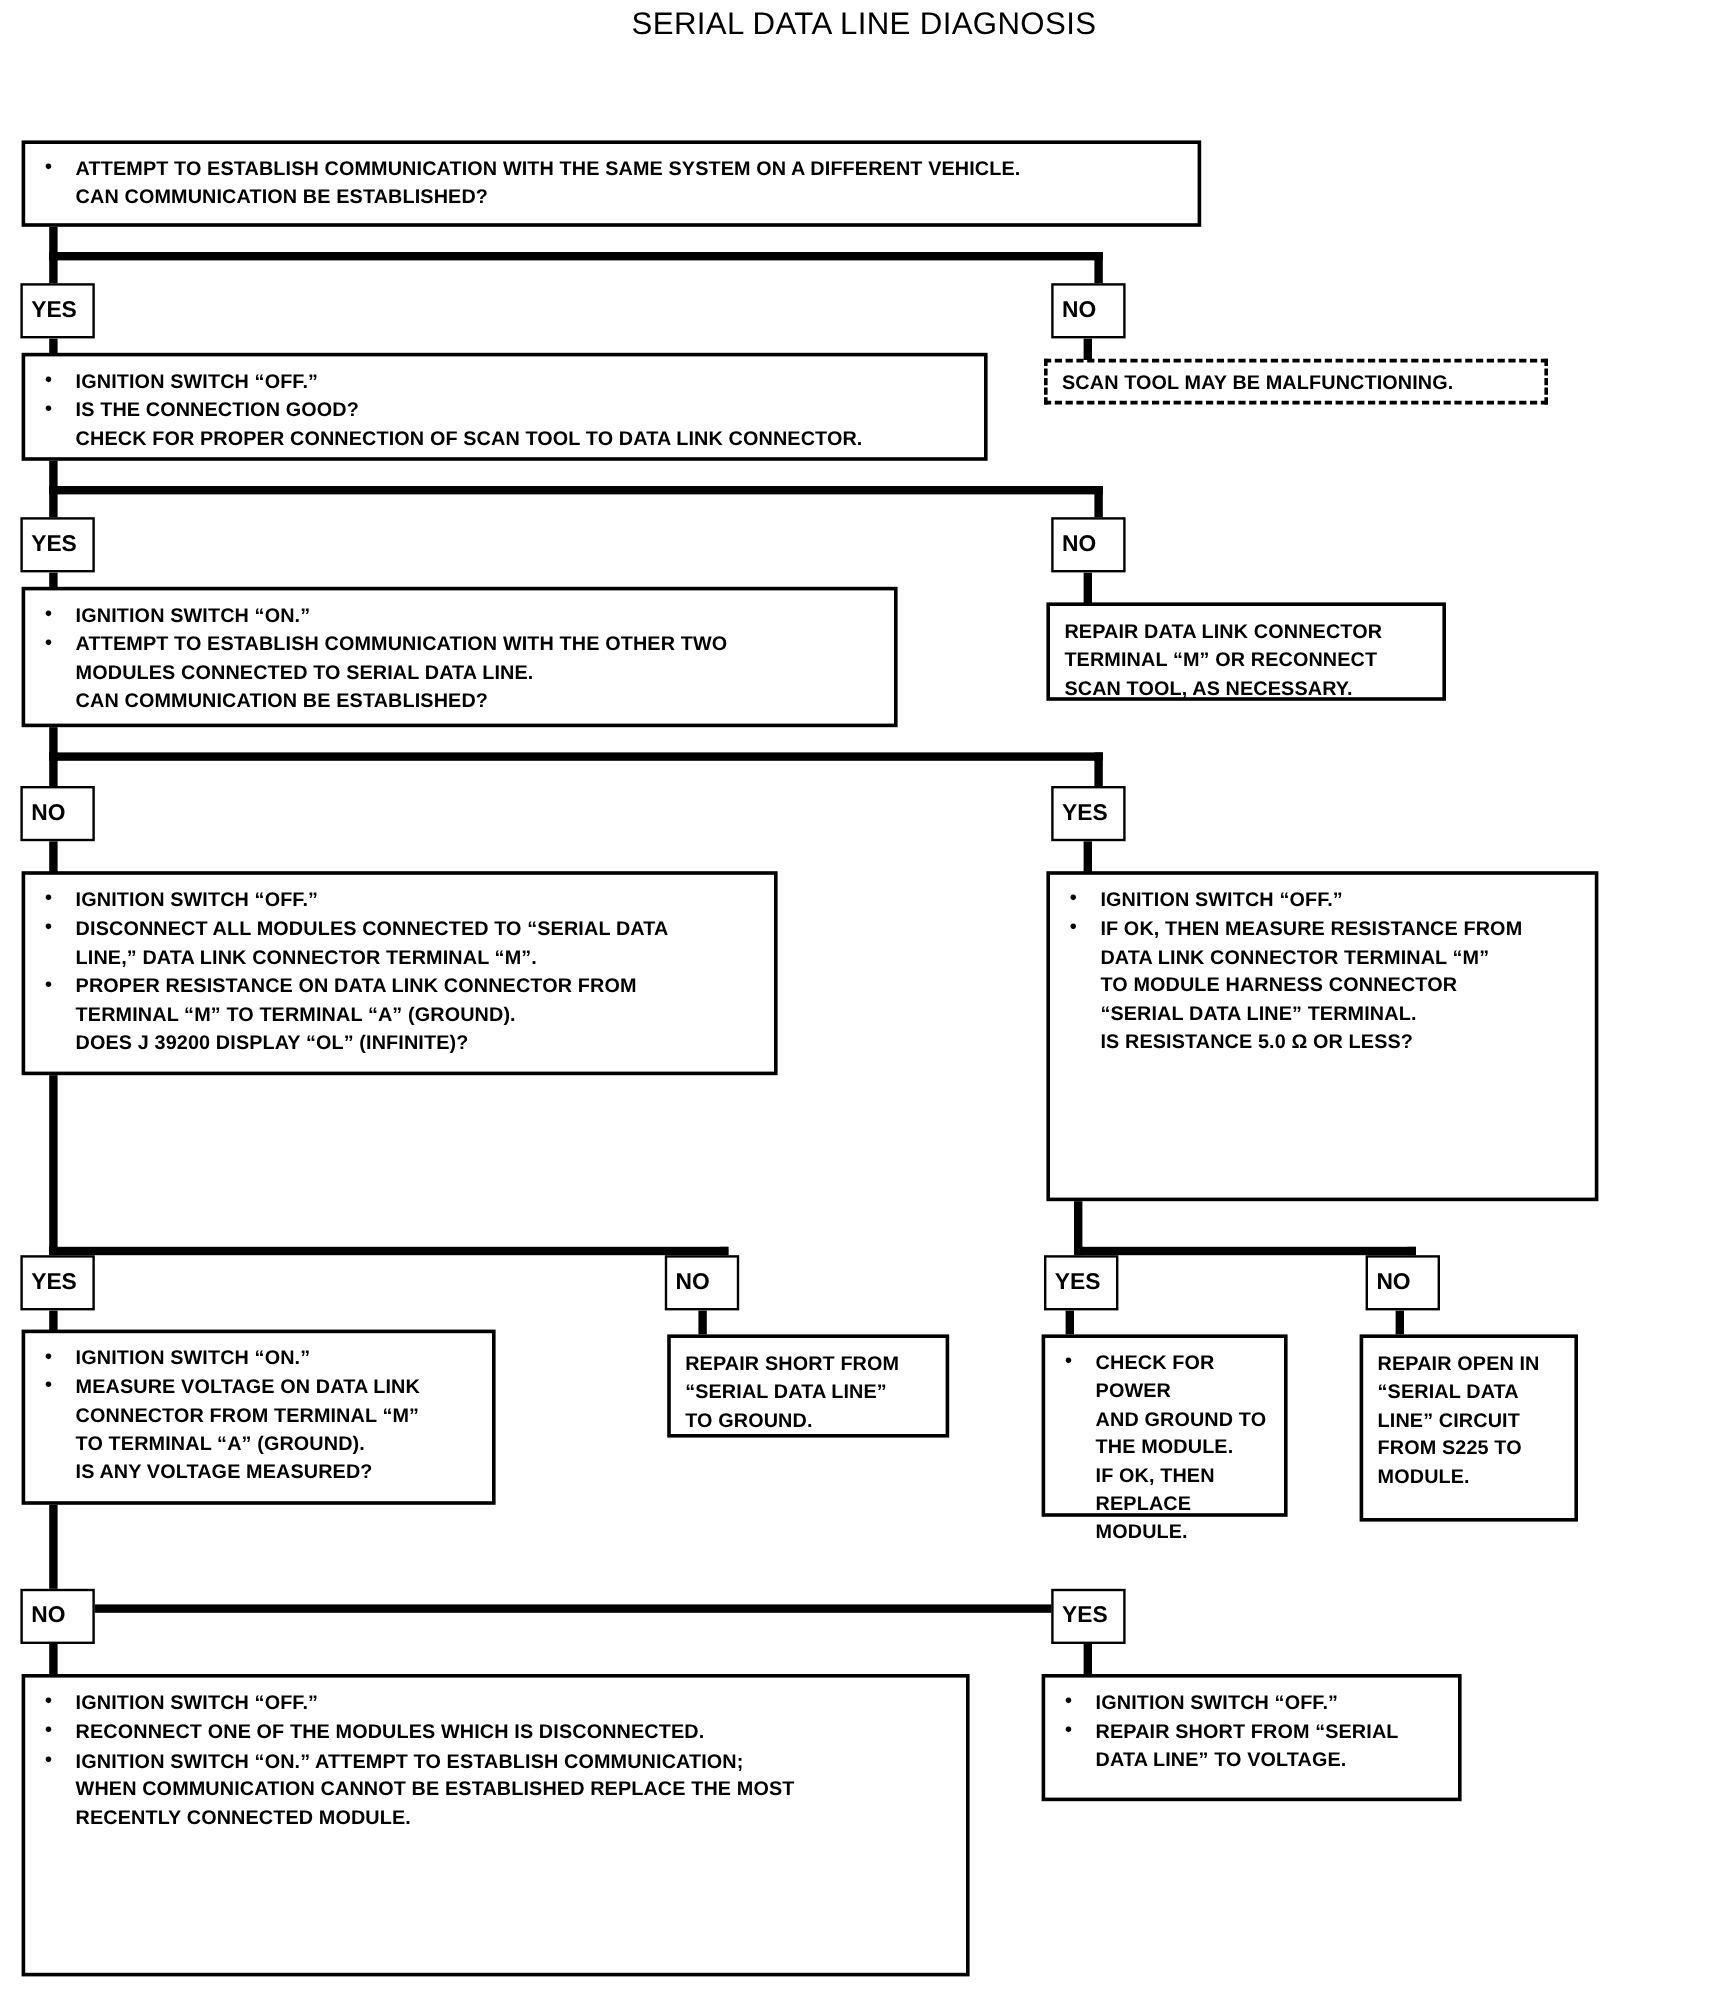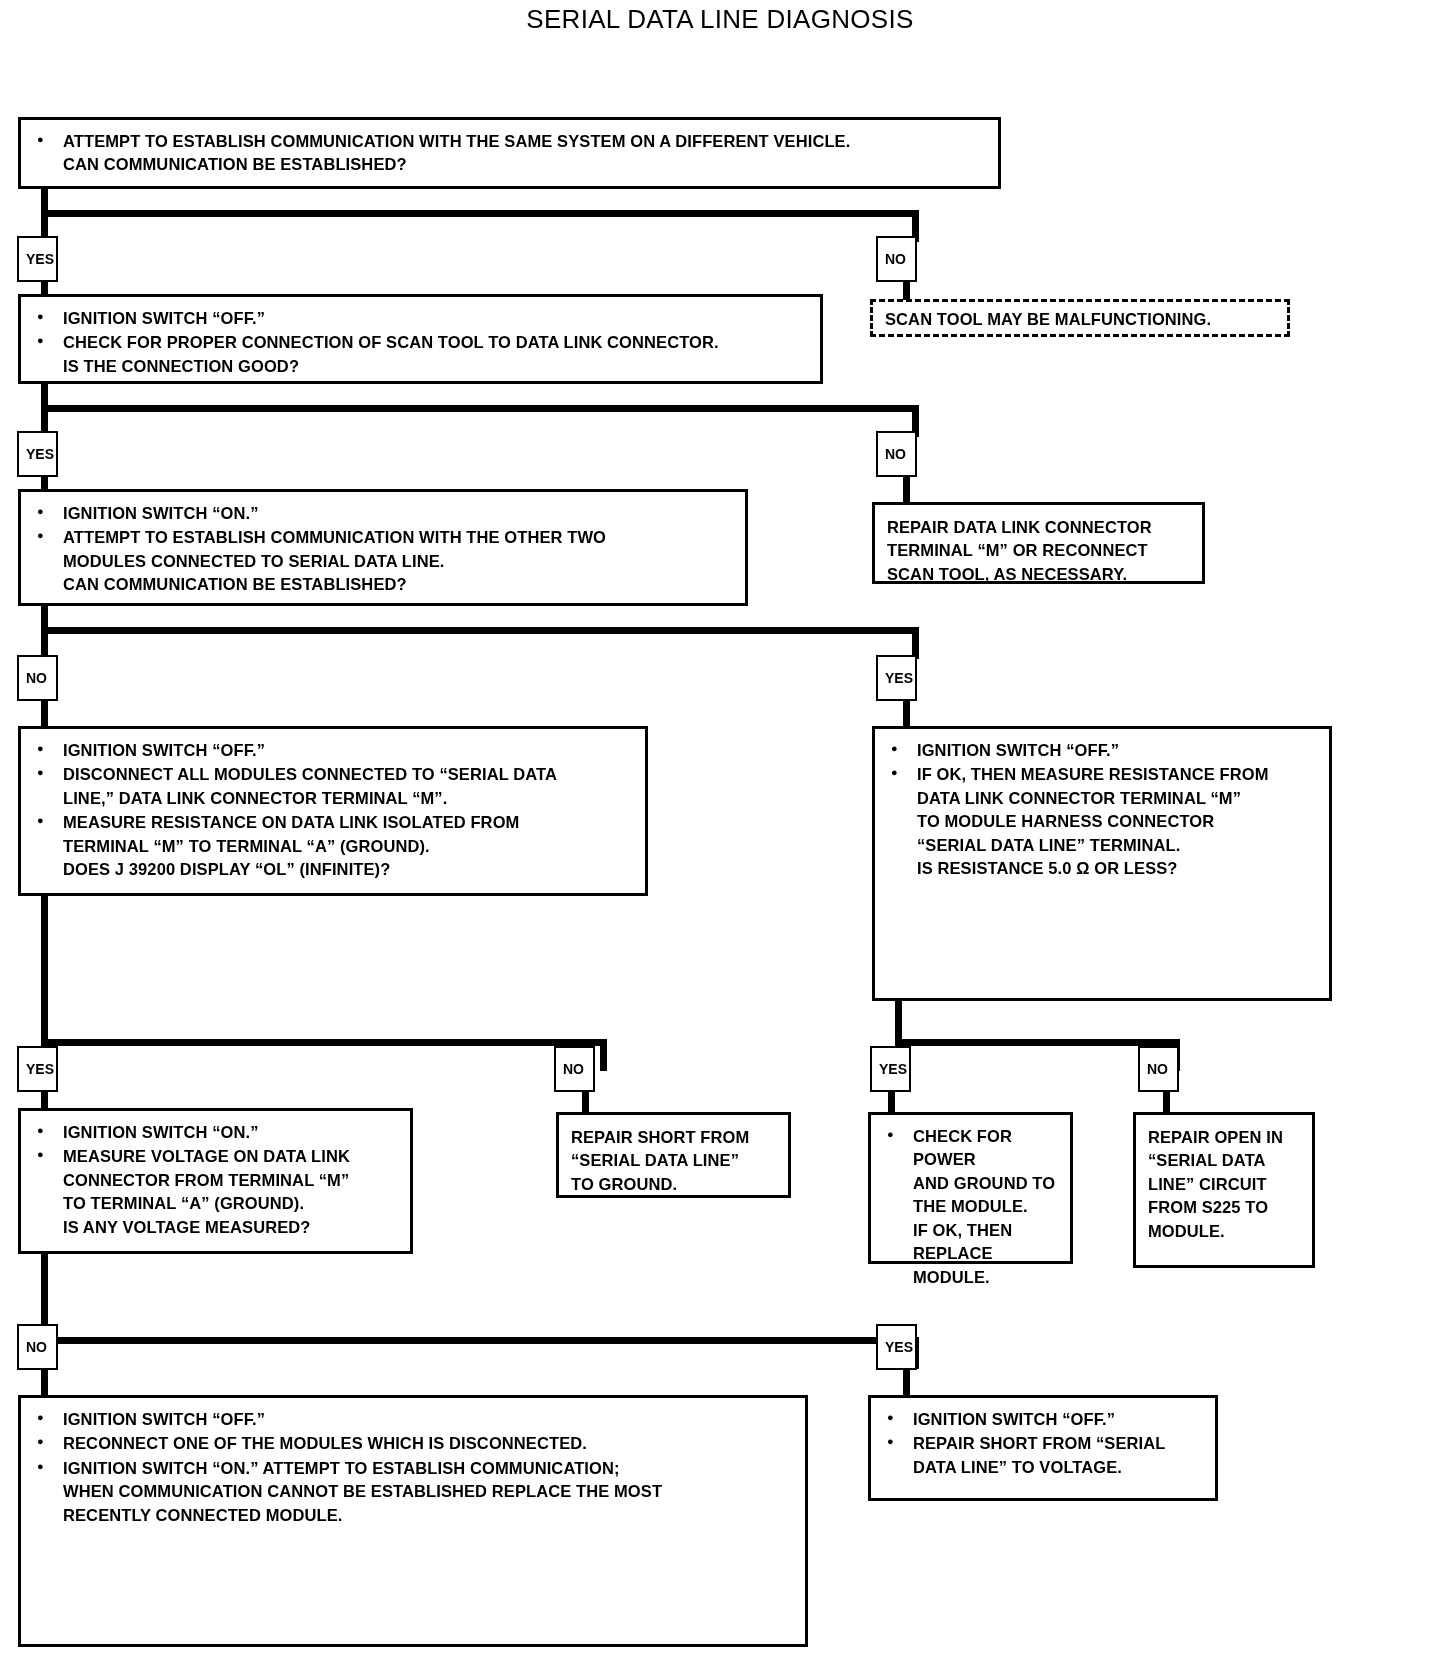--- a/index.html
+++ b/index.html
@@ -70,23 +70,23 @@
   }
   .box.plain .line {
     display: block;
   }
   
   .yn {
     position: absolute;
     box-sizing: border-box;
     border: 2.5px solid #000;
     background: #fff;
-    width: 41px;
+    width: 62px;
     height: 46px;
-    font-size: 14px;
+    font-size: 19px;
     font-weight: bold;
     color: #000;
     display: flex;
     align-items: center;
     padding-left: 7px;
     z-index: 3;
   }
   
   .seg {
     position: absolute;
@@ -128,22 +128,22 @@
   <div class="box dashed plain" style="left:870px; top:299px; width:420px; height:38px; padding-top:6px;">
     <span class="line">SCAN TOOL MAY BE MALFUNCTIONING.</span>
   </div>
 
   <div class="box" style="left:18px; top:294px; width:805px; height:90px;">
     <ul>
       <li>
         <span class="cont">IGNITION SWITCH “OFF.”</span>
       </li>
       <li>
+        <span class="cont">IS THE CONNECTION GOOD?</span>
         <span class="cont">CHECK FOR PROPER CONNECTION OF SCAN TOOL TO DATA LINK CONNECTOR.</span>
-        <span class="cont">IS THE CONNECTION GOOD?</span>
       </li>
     </ul>
   </div>
 
   <div class="seg" style="left:41px; top:384px; width:7px; height:28px;"></div>
   <div class="seg" style="left:41px; top:405px; width:878px; height:7px;"></div>
   <div class="seg" style="left:41px; top:405px; width:7px; height:32px;"></div>
   <div class="seg" style="left:912px; top:405px; width:7px; height:32px;"></div>
 
   <div class="yn" style="left:17px; top:431px;">
@@ -193,21 +193,21 @@
   <div class="box" style="left:18px; top:726px; width:630px; height:170px;">
     <ul>
       <li>
         <span class="cont">IGNITION SWITCH “OFF.”</span>
       </li>
       <li>
         <span class="cont">DISCONNECT ALL MODULES CONNECTED TO “SERIAL DATA</span>
         <span class="cont">LINE,” DATA LINK CONNECTOR TERMINAL “M”.</span>
       </li>
       <li>
-        <span class="cont">MEASURE RESISTANCE ON DATA LINK ISOLATED FROM</span>
+        <span class="cont">PROPER RESISTANCE ON DATA LINK CONNECTOR FROM</span>
         <span class="cont">TERMINAL “M” TO TERMINAL “A” (GROUND).</span>
         <span class="cont">DOES J 39200 DISPLAY “OL” (INFINITE)?</span>
       </li>
     </ul>
   </div>
 
   <div class="box" style="left:872px; top:726px; width:460px; height:275px;">
     <ul>
       <li>
         <span class="cont">IGNITION SWITCH “OFF.”</span>

